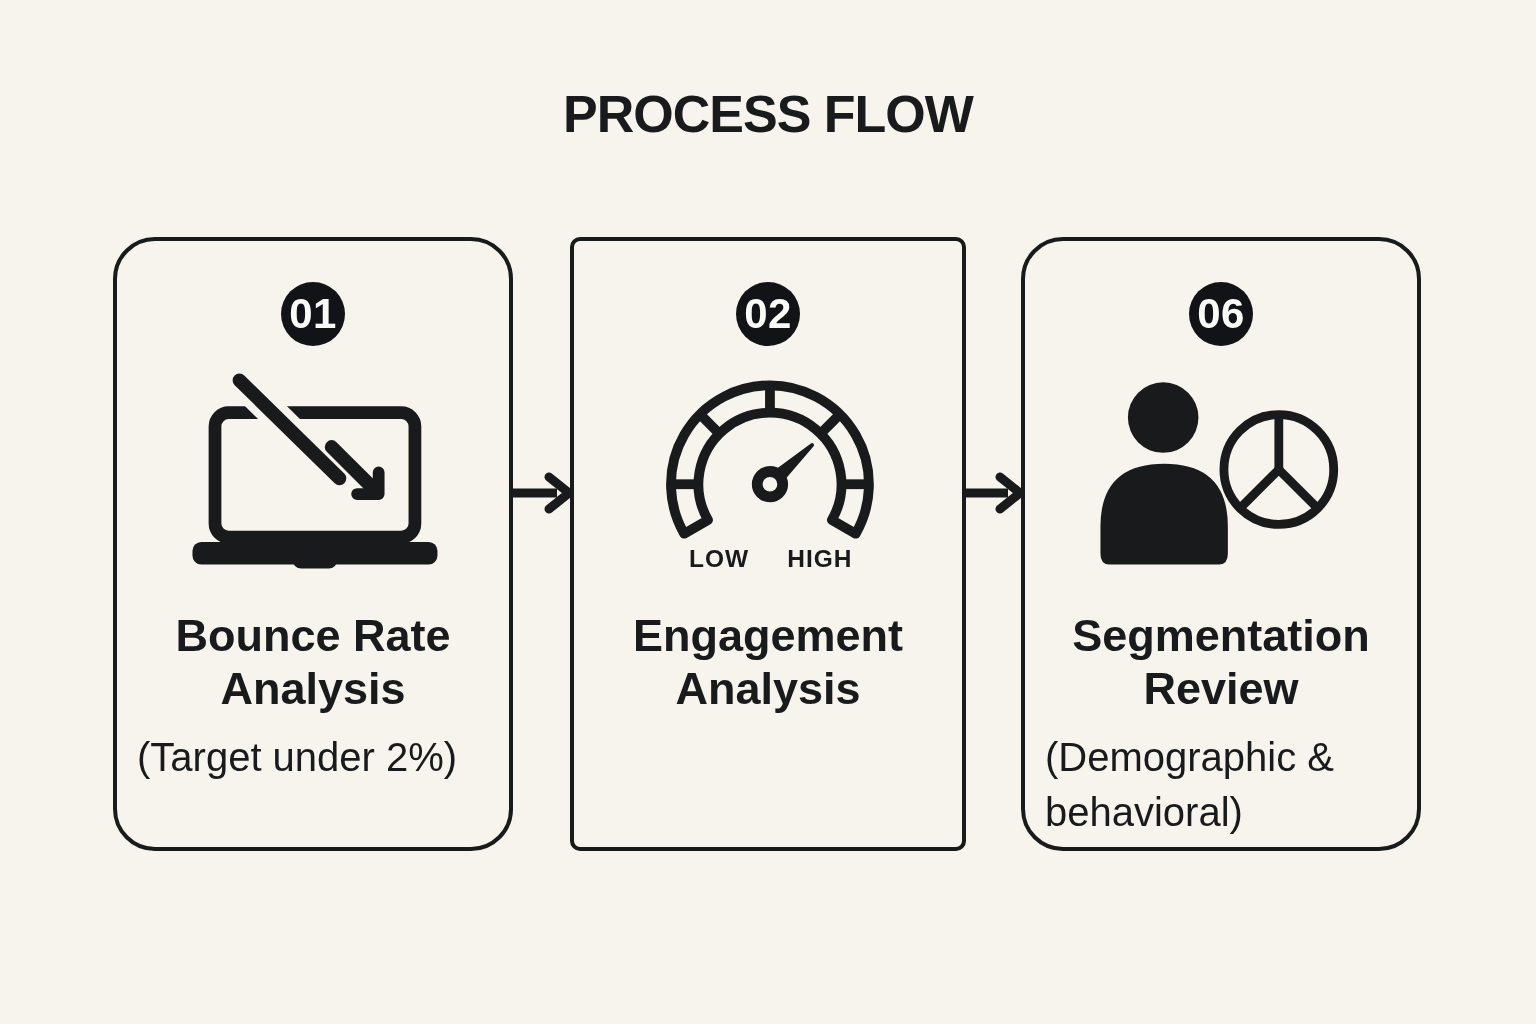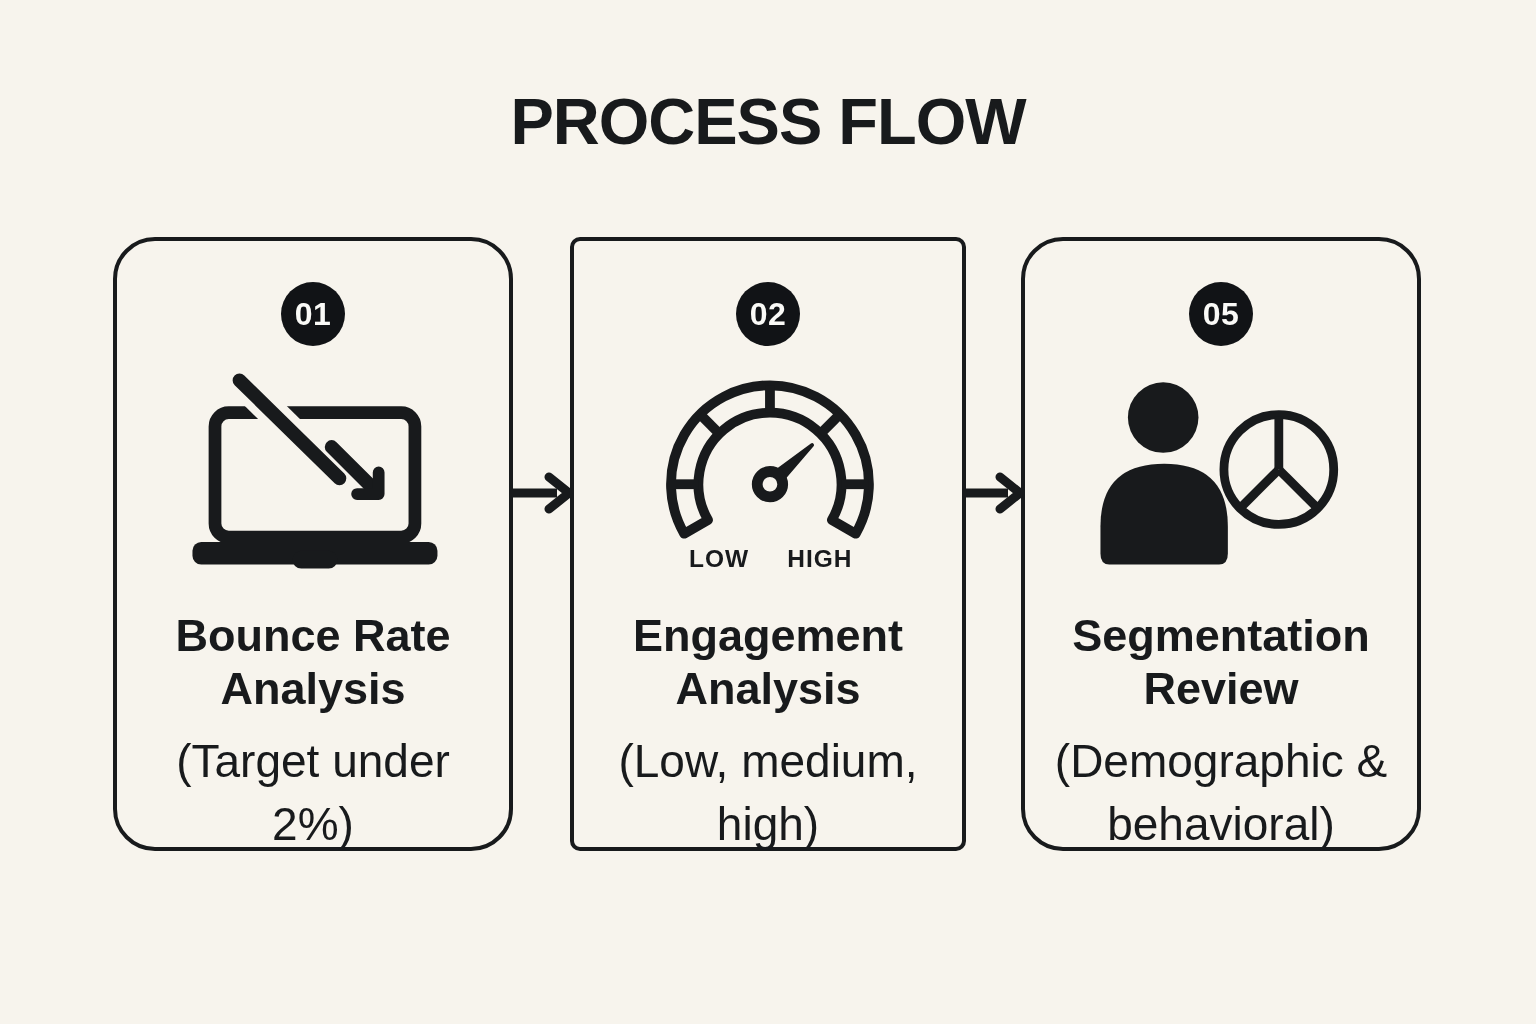--- a/index.html
+++ b/index.html
@@ -14,21 +14,21 @@
     background:var(--bg);
     font-family:"Liberation Sans", sans-serif;
     color:var(--ink);
     position:relative;
     overflow:hidden;
   }
   .page-title{
     position:absolute;
     top:84px; left:0; right:0;
     text-align:center;
-    font-size:65px;
+    font-size:52px;
     font-weight:800;
     letter-spacing:-1px;
     color:var(--ink);
   }
   .card{
     position:absolute;
     top:237px;
     height:614px;
     background:var(--bg);
     border:4px solid var(--ink);
@@ -41,21 +41,21 @@
     position:absolute;
     top:41px; left:50%;
     transform:translateX(-50%);
     width:64px;height:64px;
     border-radius:50%;
     background:var(--badge);
     display:flex;align-items:center;justify-content:center;
   }
   .badge span{
     color:var(--badge-text);
-    font-size:32px;
+    font-size:42px;
     font-weight:700;
     letter-spacing:0.5px;
   }
   .step-icon{
     position:absolute;
     inset:0;
     width:100%;height:100%;
     display:block;
   }
   .card-title{
@@ -63,22 +63,21 @@
     top:368px; left:20px; right:20px;
     text-align:center;
     font-size:45px;
     font-weight:700;
     line-height:1.18;
     color:var(--ink);
   }
   .card-subtitle{
     position:absolute;
     top:489px; left:20px; right:20px;
-    text-align:center;
-    font-size:46px;
+    font-size:40px;
     font-weight:400;
     line-height:1.38;
     color:var(--ink);
   }
   .flow-arrow{
     position:absolute;
     top:465px;
     width:70px;height:56px;
   }
   .arrow-1{left:505px;}
@@ -144,31 +143,30 @@
     <line x1="301" y1="246" x2="273" y2="246" class="ink-stroke" stroke-width="10"></line>
 
     <polygon points="204.5,250.9 195.5,241.1 243,206" class="ink-fill" stroke="#181A1C" stroke-width="4" stroke-linejoin="round"></polygon>
 
     <circle cx="200" cy="246" r="13" class="bg-fill ink-stroke" stroke-width="11"></circle>
 
     <text x="148" y="330" class="gauge-label">LOW</text>
     <text x="251" y="330" class="gauge-label">HIGH</text>
   </svg>
   <h2 class="card-title">Engagement Analysis</h2>
-  <p class="card-subtitle">(Low, medium, high)</p>
 </section>
 
 <svg class="flow-arrow arrow-2" viewBox="0 0 70 56" aria-hidden="true">
   <line x1="7" y1="28" x2="52" y2="28" class="ink-stroke" stroke-width="9"></line>
   <polyline points="44,12 64,28 44,44" fill="none" class="ink-stroke" stroke-width="9" stroke-linecap="round" stroke-linejoin="round"></polyline>
 </svg>
 
 <section class="card card-3">
   <div class="badge">
-    <span>05</span>
+    <span>06</span>
   </div>
   <svg class="step-icon" viewBox="0 0 400 614" aria-hidden="true">
 
     <circle cx="141" cy="178" r="36" class="ink-fill"></circle>
 
     <path d="M 86 328 Q 77 328 77 317 L 77 289 Q 77 225 142 225 Q 207 225 207 289 L 207 317 Q 207 328 198 328 Z" class="ink-fill"></path>
 
     <circle cx="259" cy="231" r="56" class="bg-fill ink-stroke" stroke-width="9"></circle>
     <line x1="259" y1="231" x2="259" y2="177" class="ink-stroke" stroke-width="9"></line>
     <line x1="259" y1="231" x2="220.8" y2="269.2" class="ink-stroke" stroke-width="9"></line>

